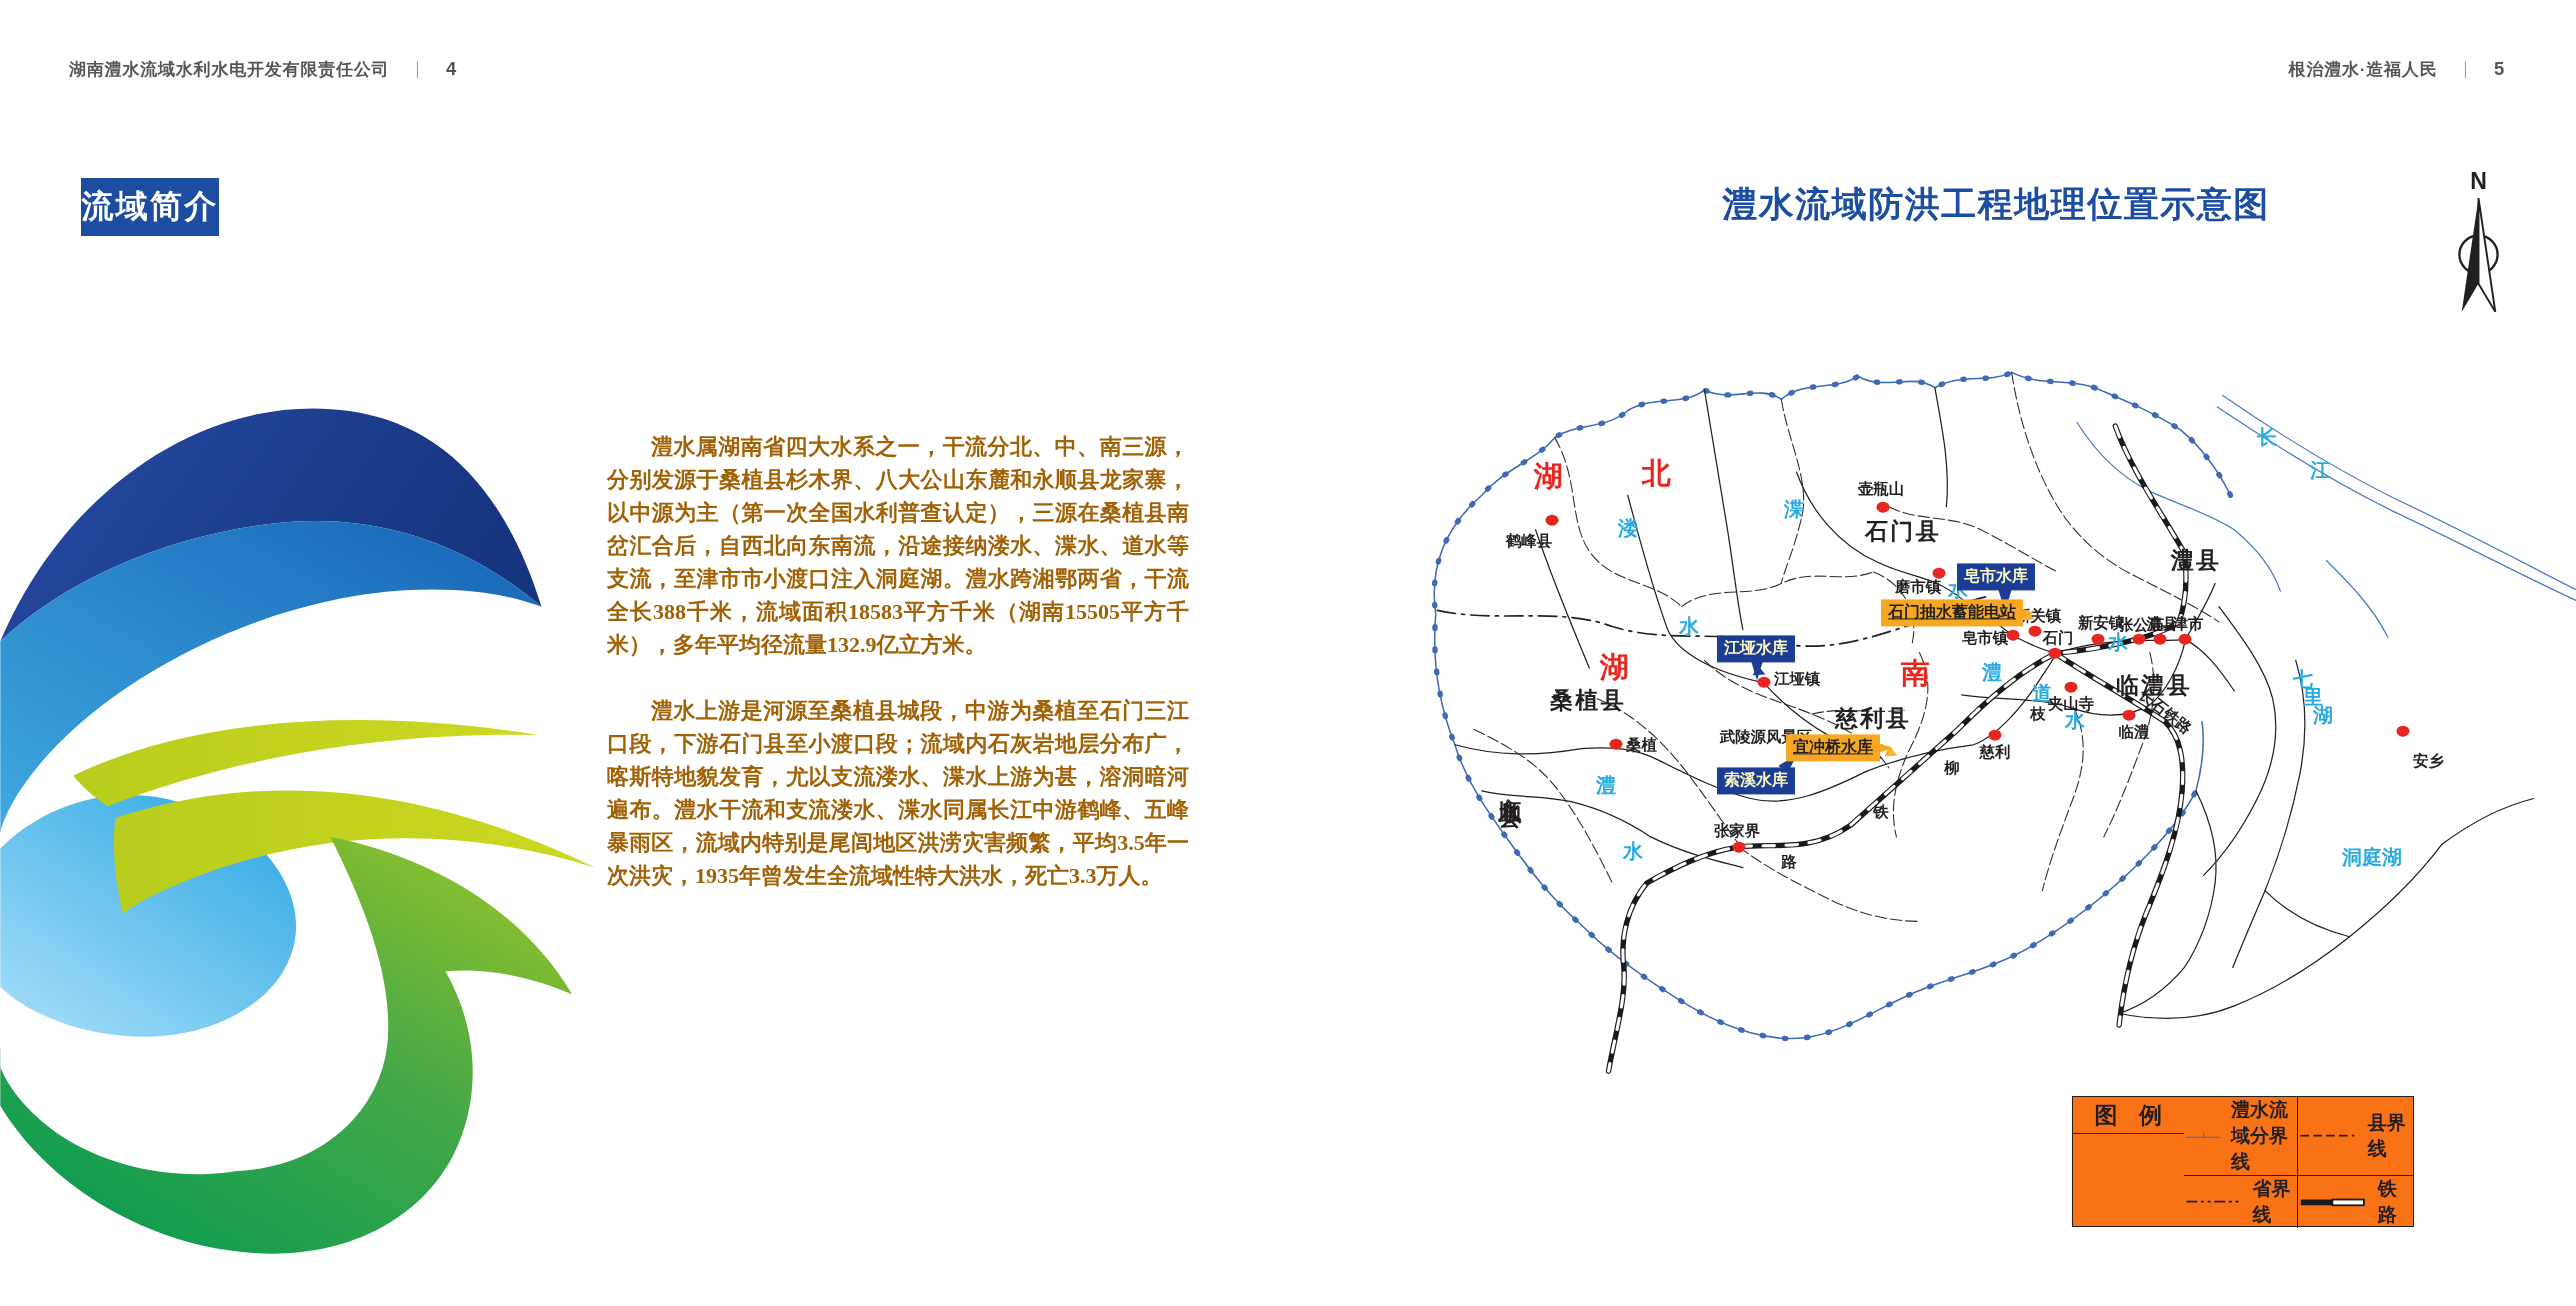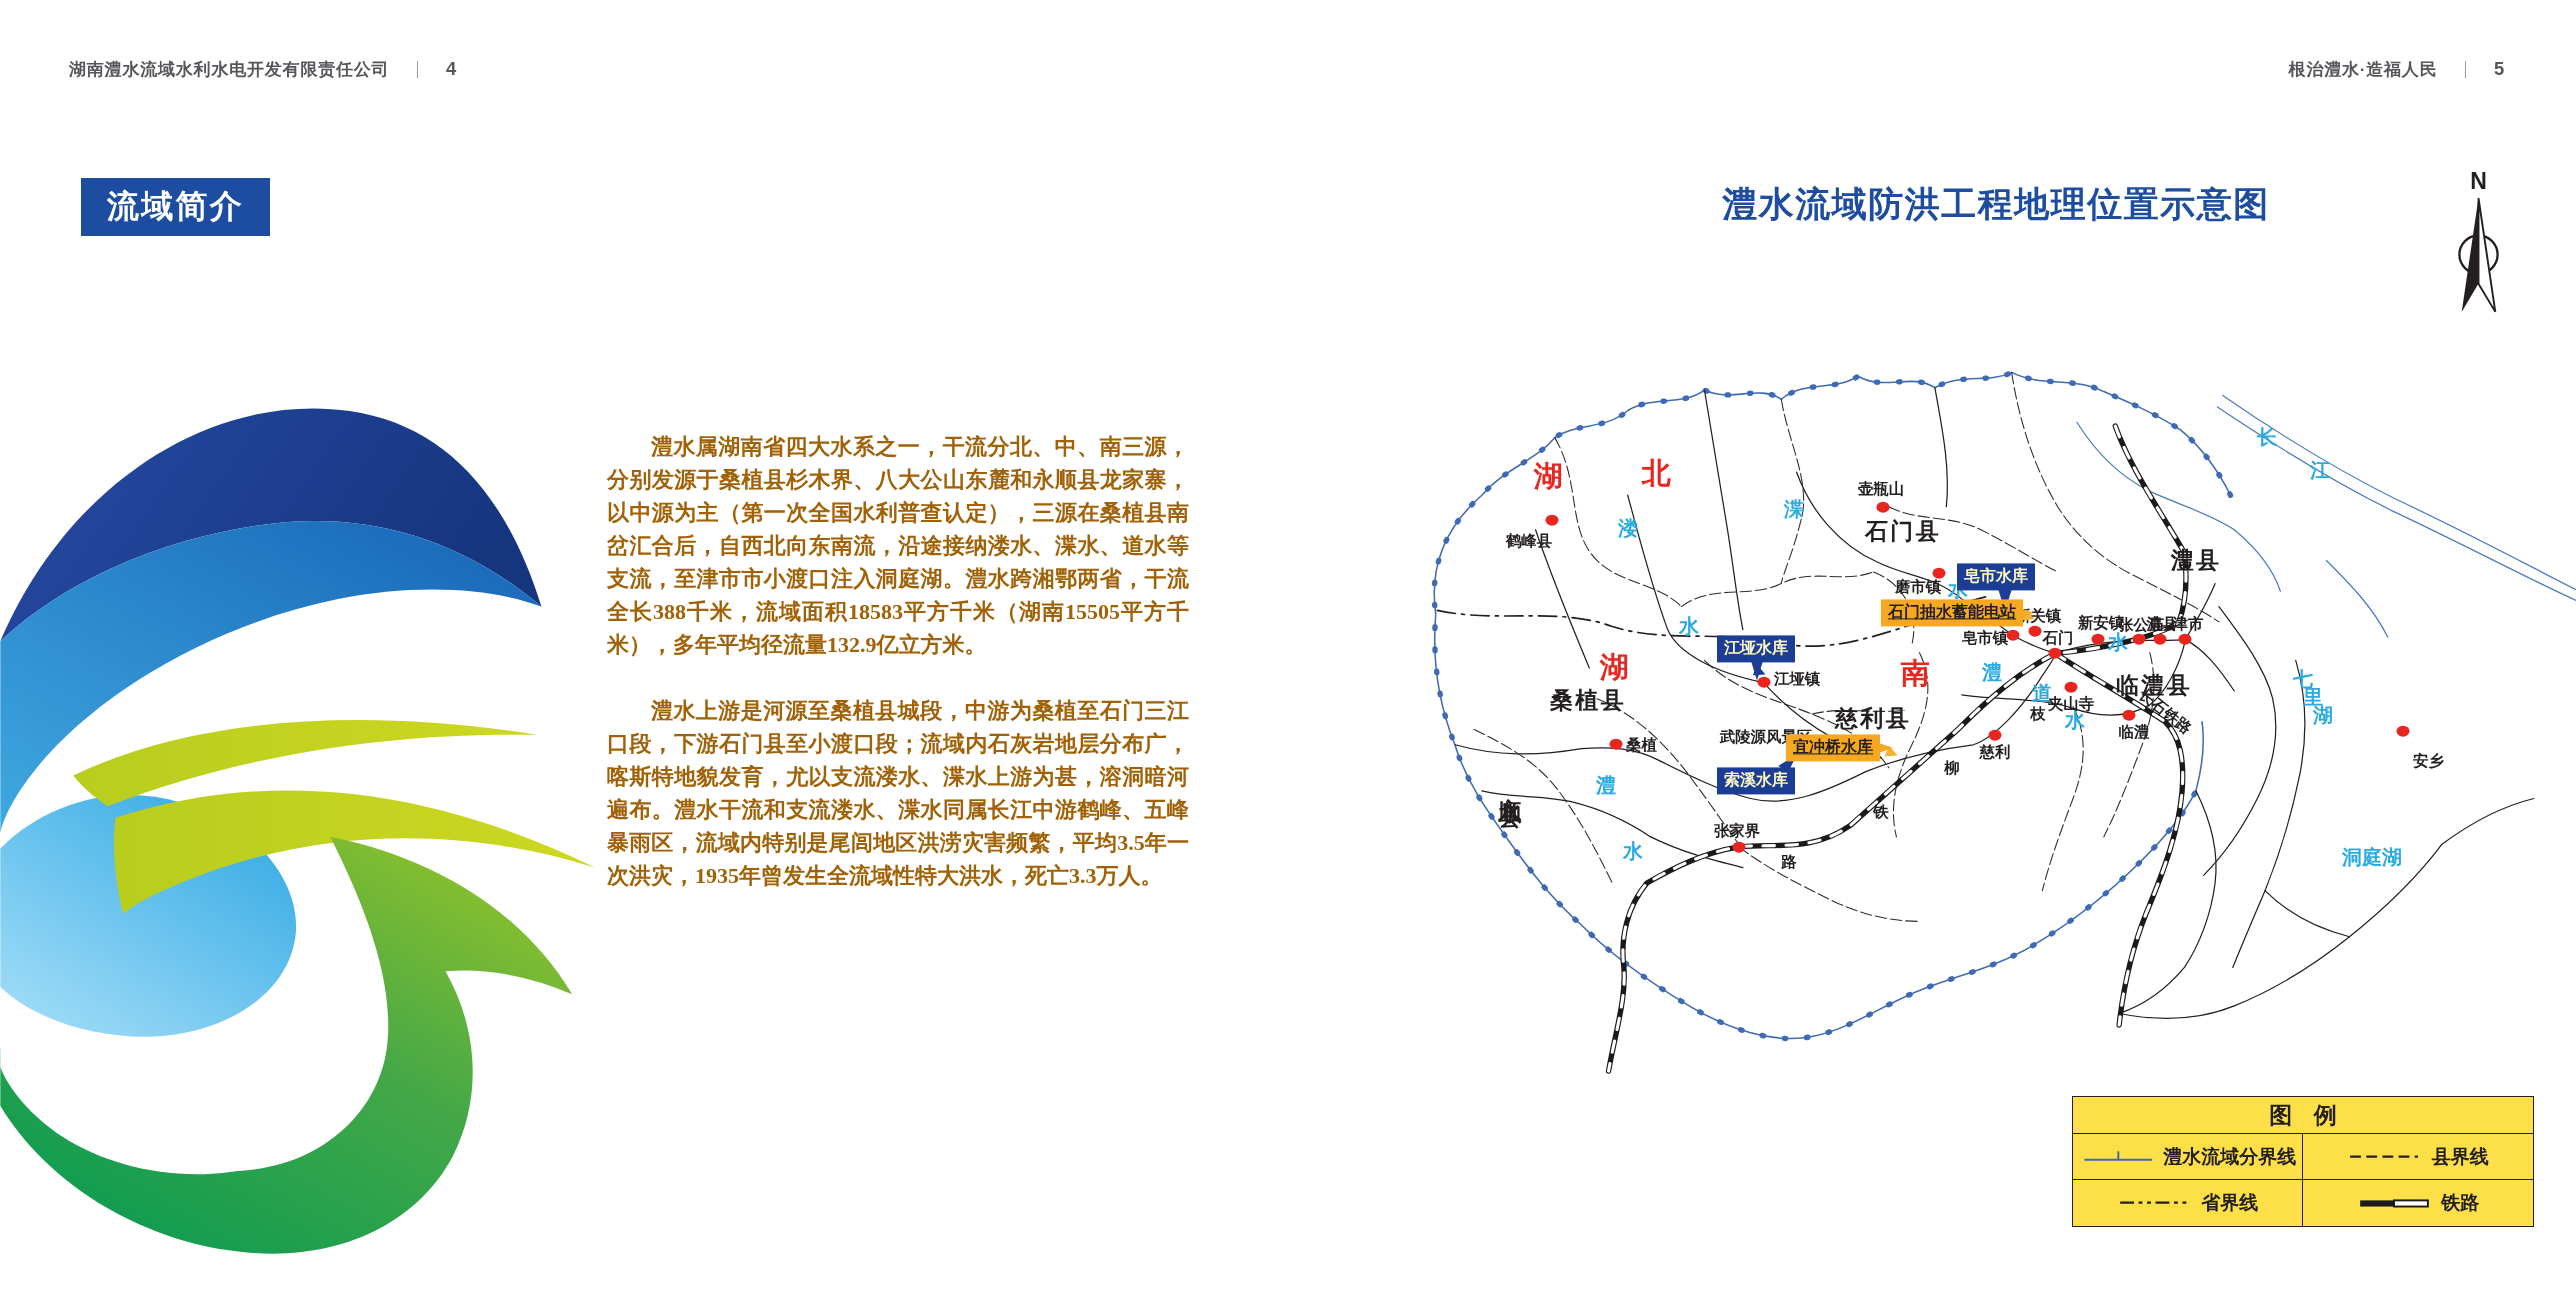--- a/index.html
+++ b/index.html
@@ -6,21 +6,21 @@
   #page{position:relative;width:2576px;height:1306px;background:#ffffff;overflow:hidden;
         font-family:"Liberation Sans","DejaVu Sans",sans-serif;color:#231f20;}
   
   .pg-header{position:absolute;top:58px;font-size:17px;font-weight:700;color:#55565a;
              letter-spacing:0.8px;white-space:nowrap;}
   #hdr-left{left:69px;}
   #hdr-right{right:71px;text-align:right;}
   .hdr-sep{display:inline-block;margin:0 14px;color:#9a9b9e;font-weight:400;transform:translateY(-0.8px);}
   .hdr-num{font-size:18.4px;}
   
-  #section-badge{position:absolute;left:81px;top:178px;width:189px;height:58px;background:#1c4da0;
+  #section-badge{position:absolute;left:81px;top:178px;width:138px;height:58px;background:#1c4da0;
                  color:#ffffff;font-size:32px;font-weight:800;display:flex;align-items:center;
                  justify-content:center;letter-spacing:2.3px;}
   #intro-text{position:absolute;left:607px;top:430px;width:582px;font-family:"Liberation Serif","DejaVu Serif",serif;
               font-size:22px;line-height:33px;font-weight:700;text-align:justify;color:#a16207;}
   #intro-text p{margin:0 0 33px 0;text-indent:2em;}
   #logo-wrap{position:absolute;left:0;top:388px;width:607px;height:875px;}
   
   #map-title{position:absolute;left:1612px;top:181px;width:768px;text-align:center;
              font-size:35px;font-weight:800;color:#1c4da0;letter-spacing:1.5px;}
   #compass{position:absolute;left:2451px;top:170px;width:55px;text-align:center;}
@@ -44,22 +44,22 @@
           padding:3.1px 7px;white-space:nowrap;z-index:3;}
   .tagbox.blue{background:#1b3e94;color:#fef9c3;}
   .tagbox.orange{background:#f7a823;color:#231f20;text-decoration:underline;}
   .ptr{position:absolute;width:0;height:0;transform:translate(-50%,-50%);z-index:2;}
   .ptr.blue.down{border-left:7px solid transparent;border-right:7px solid transparent;border-top:23px solid #1b3e94;}
   .ptr.blue.up{border-left:6.1px solid transparent;border-right:6.1px solid transparent;border-bottom:21.5px solid #1b3e94;transform:translate(-50%,-50%) rotate(42deg);}
   .ptr.orange.right{border-top:7px solid transparent;border-bottom:7px solid transparent;border-left:20px solid #f7a823;}
   .wedge{position:absolute;width:12.3px;height:11.5px;transform:translate(-50%,-50%) rotate(12deg);
          clip-path:polygon(15% 0,100% 70%,0 100%);}
   
-  #legend{position:absolute;left:2072px;top:1096px;width:462px;height:131px;border:1.9px solid #231f20;
-          box-sizing:border-box;display:flex;flex-direction:column;background:#fde047;}
+  #legend{position:absolute;left:2072px;top:1096px;width:342px;height:131px;border:1.9px solid #231f20;
+          box-sizing:border-box;display:flex;flex-direction:row;background:#f97316;}
   #legend .ttl{height:36px;border-bottom:1.5px solid #231f20;display:flex;align-items:center;
                justify-content:center;font-size:23px;font-weight:800;letter-spacing:21.5px;text-indent:21.5px;}
   #legend .grid{flex:1;display:grid;grid-template-columns:1fr 1fr;grid-template-rows:1fr 1fr;}
   #legend .cell{display:flex;align-items:center;justify-content:center;gap:10.7px;font-size:19px;font-weight:700;}
   #legend .cell.c1{border-right:1.5px solid #231f20;border-bottom:1.5px solid #231f20;}
   #legend .cell.c2{border-bottom:1.5px solid #231f20;}
   #legend .cell.c3{border-right:1.5px solid #231f20;}
 </style>
 </head>
 <body>

